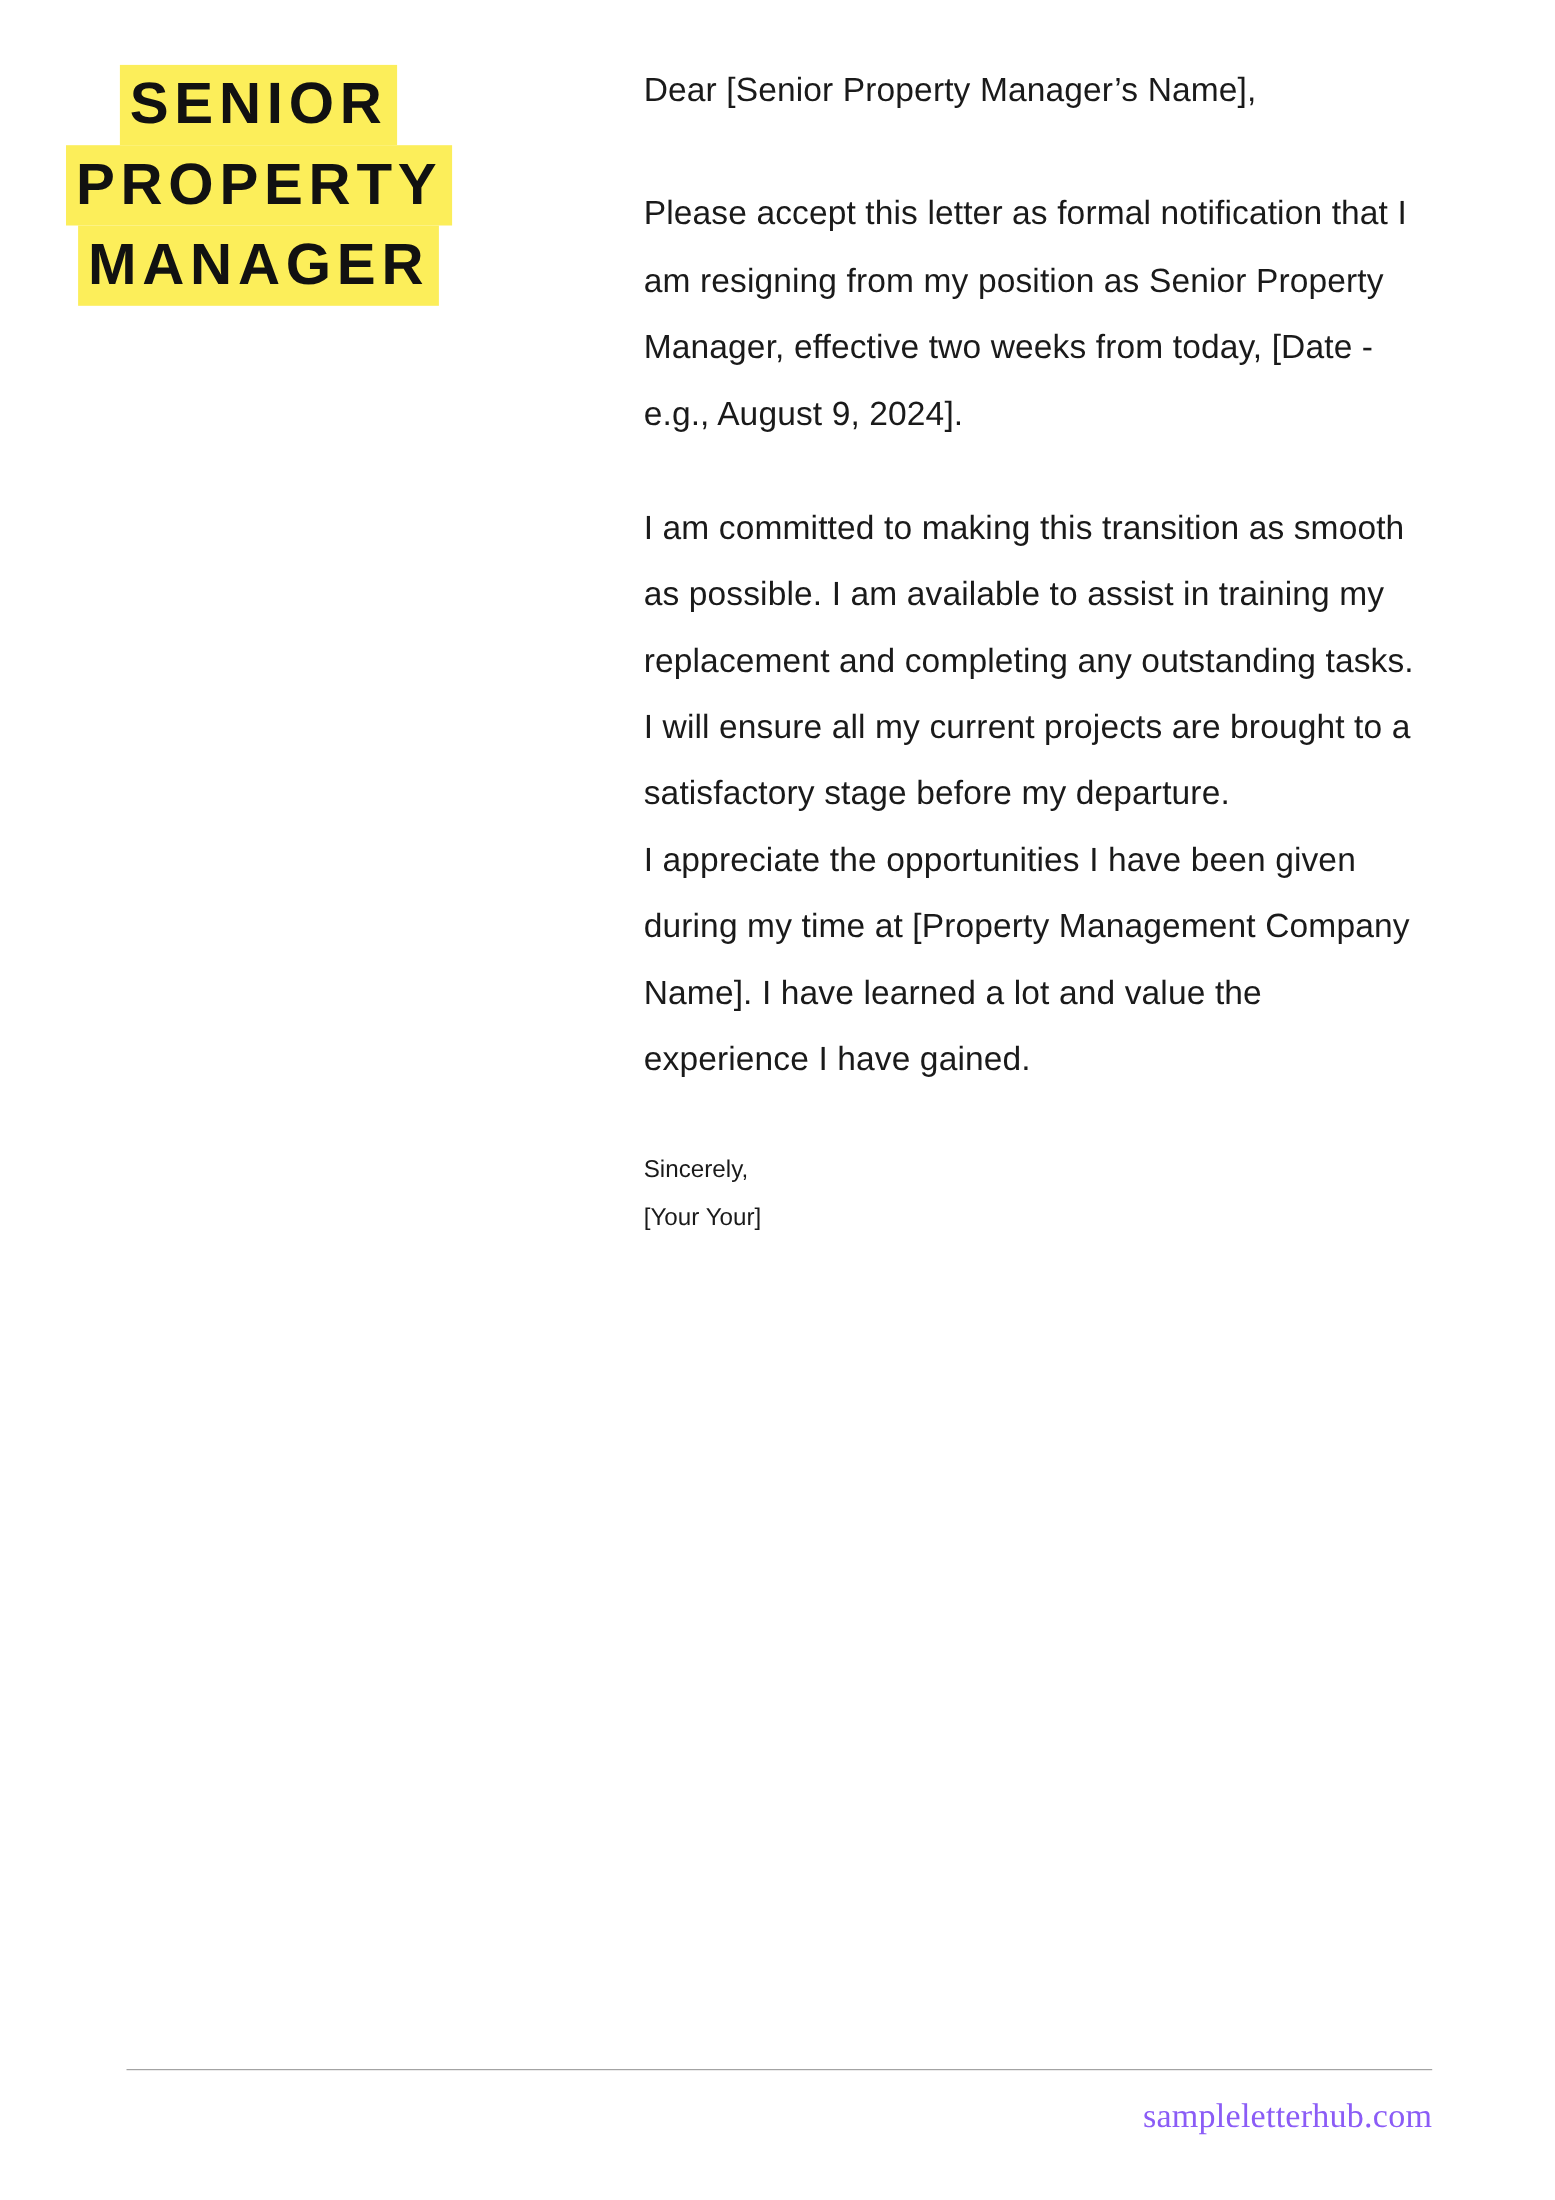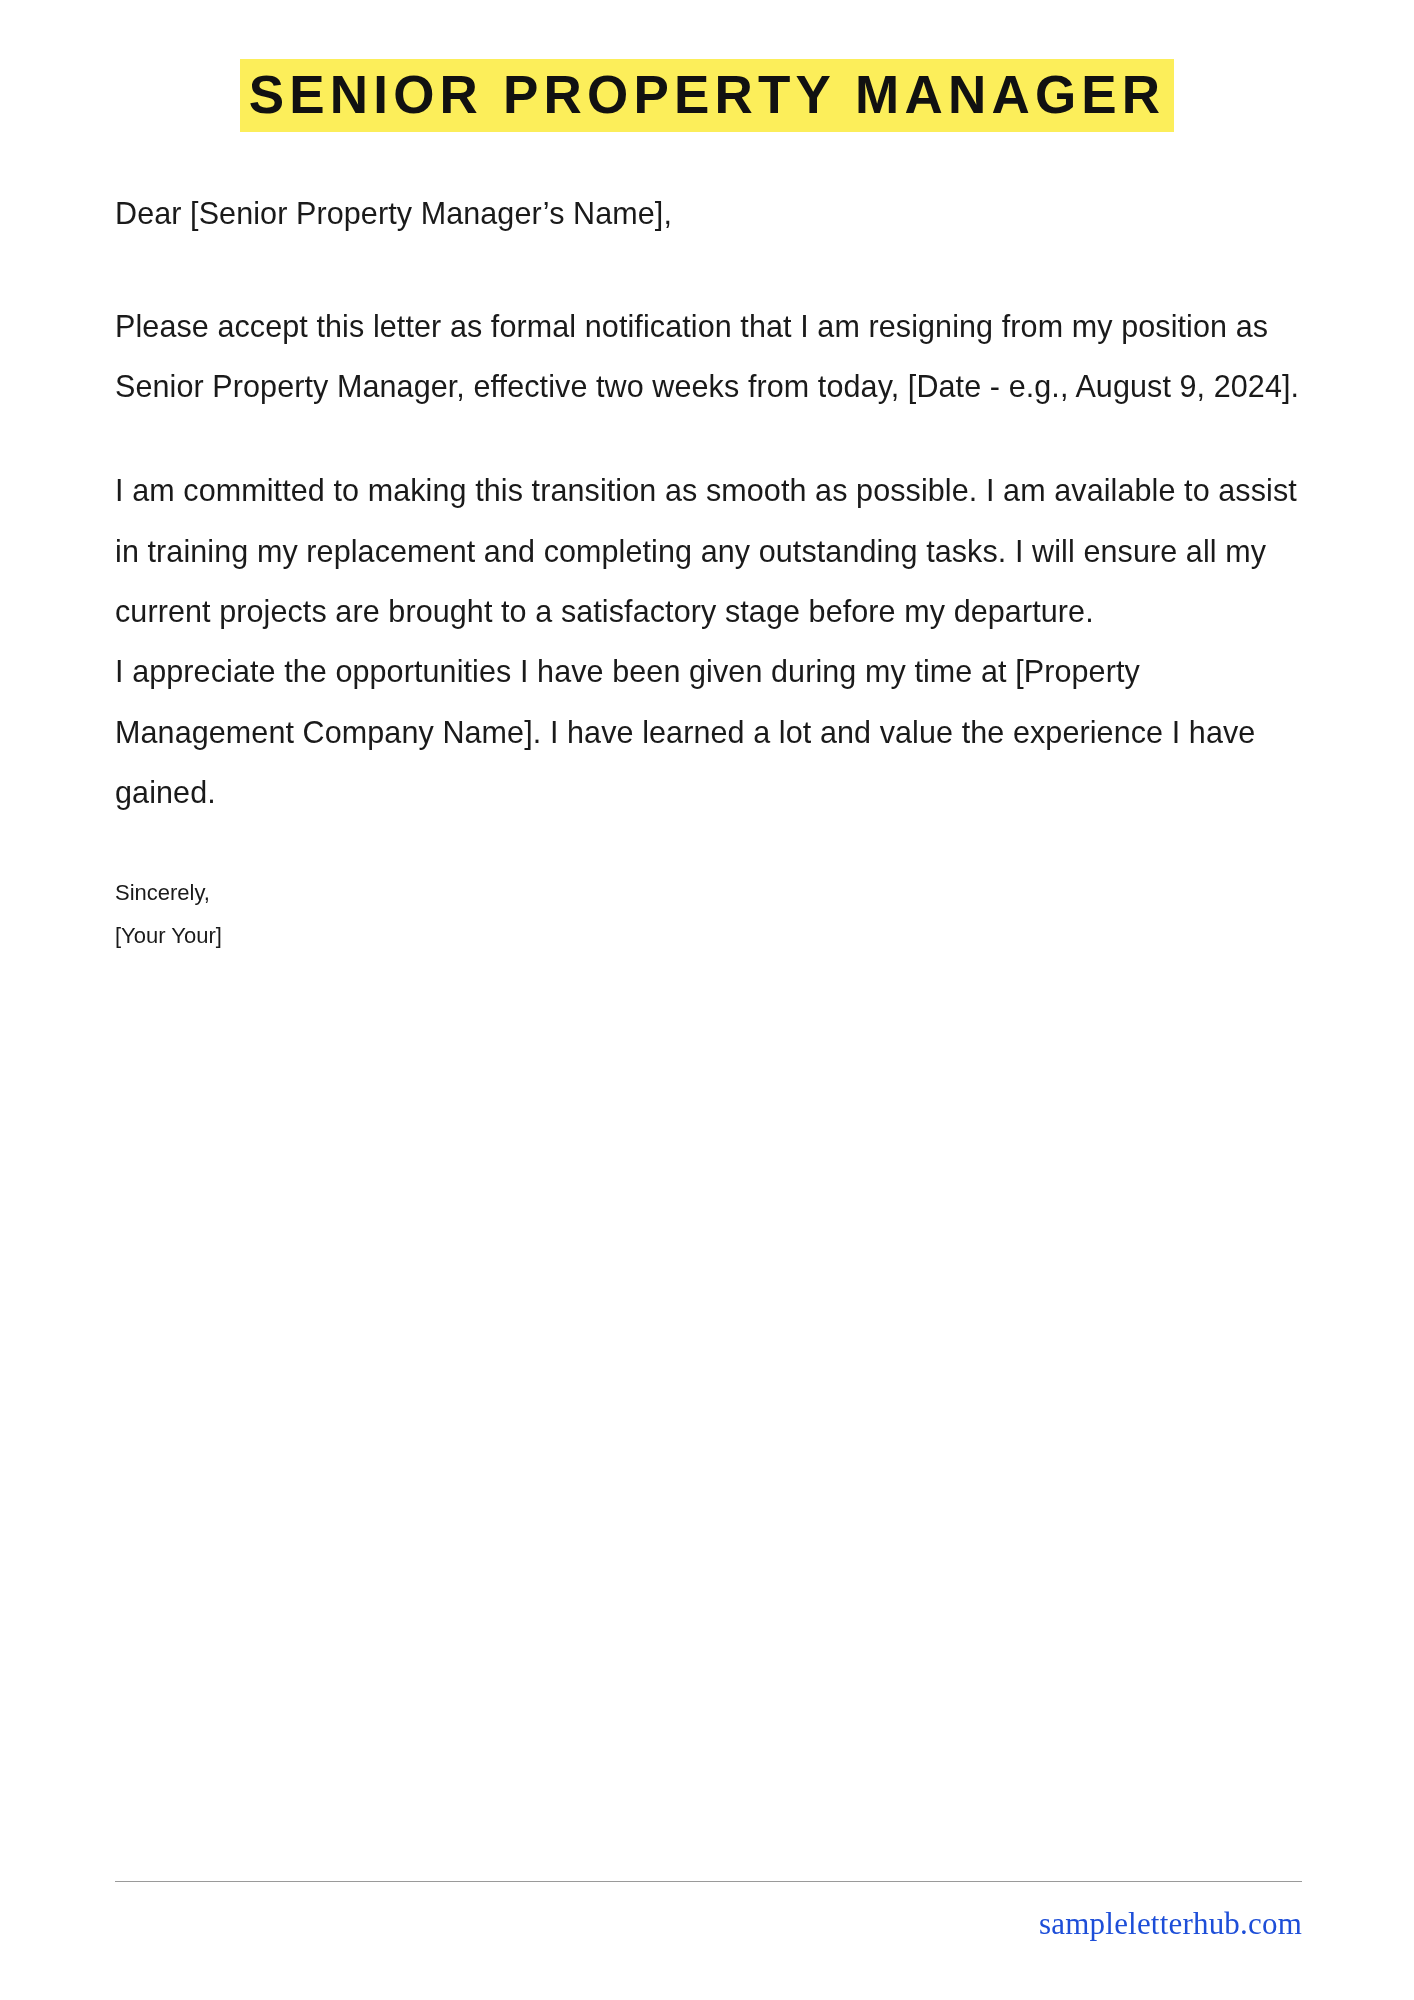--- a/index.html
+++ b/index.html
@@ -13,21 +13,21 @@
     position: relative;
     font-family: "Liberation Sans", sans-serif;
     color: #111111;
     -webkit-font-smoothing: antialiased;
   }
   .page {
     position: absolute;
     inset: 0;
     background: #ffffff;
     display: flex;
-    flex-direction: column;
+    flex-direction: row;
   }
 
   
   .title-block {
     margin: 0;
     padding: 58px 60px 0 60px;
     text-align: center;
   }
   .title {
     display: inline;
@@ -86,21 +86,21 @@
     height: 1px;
     background: #9a9a9a;
     width: 100%;
     margin: 0 0 24px 0;
   }
   .footer-text {
     text-align: right;
     font-family: "Liberation Serif", serif;
     font-weight: 400;
     font-size: 31px;
-    color: #1d4ed8;
+    color: #8b5cf6;
     letter-spacing: 0.2px;
   }
 </style>
 </head>
 <body>
 
 <div class="page">
 
   <div class="title-block">
     <h1 class="title"><span class="hl">SENIOR PROPERTY MANAGER</span><br></h1>

